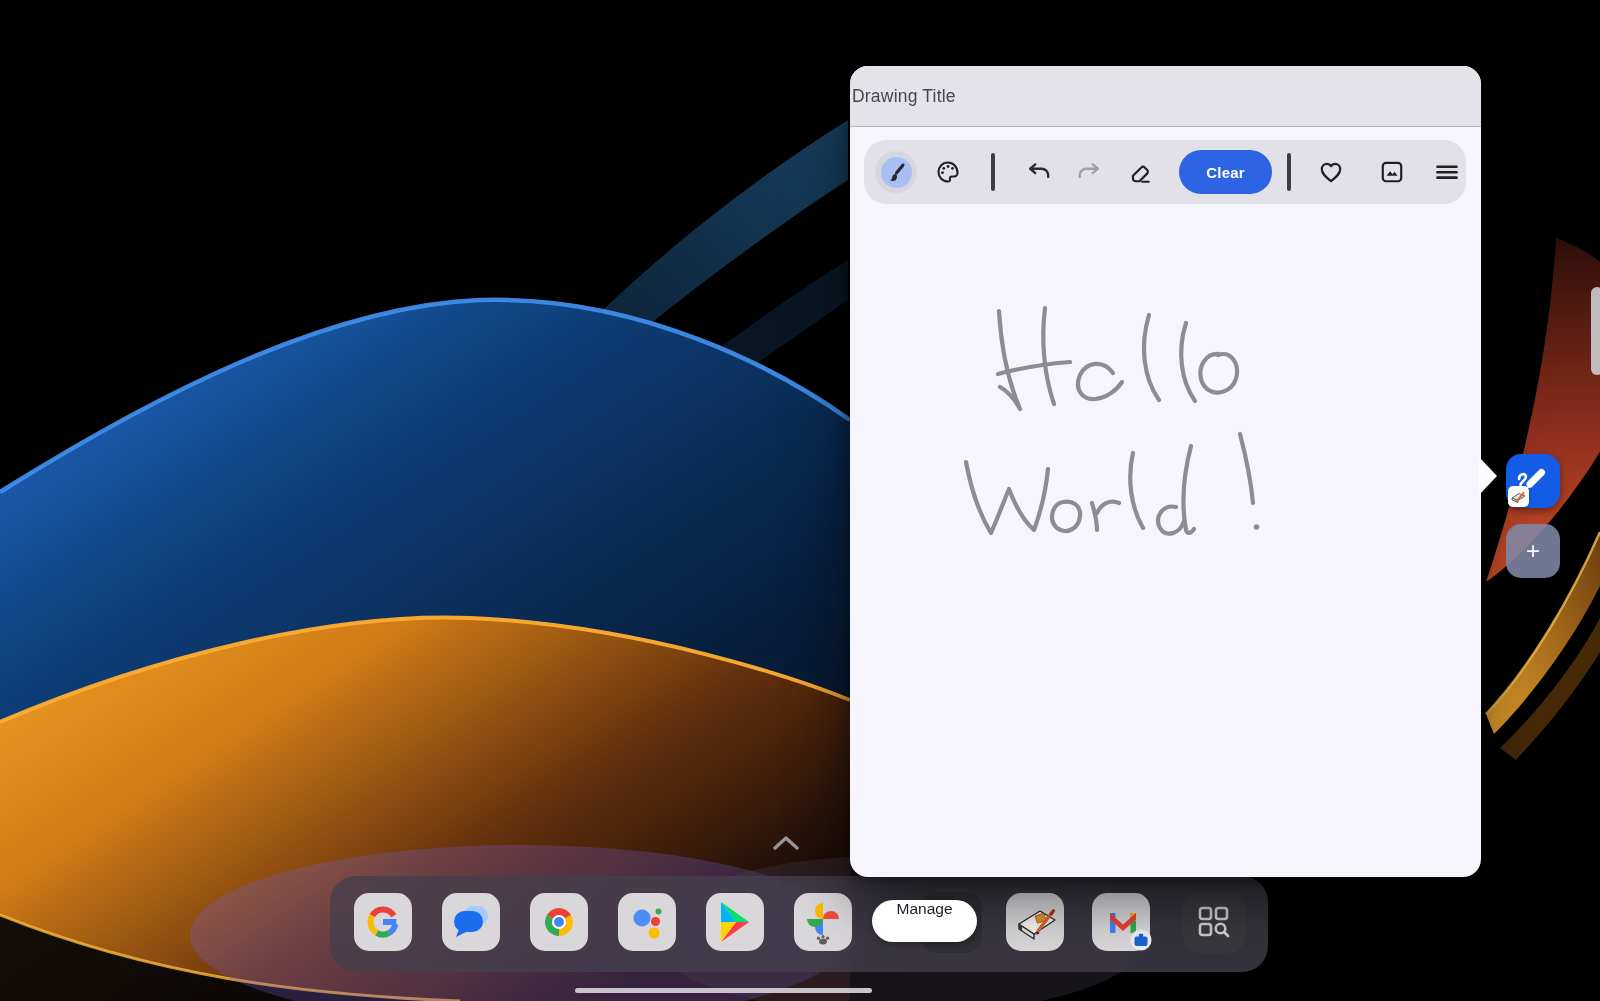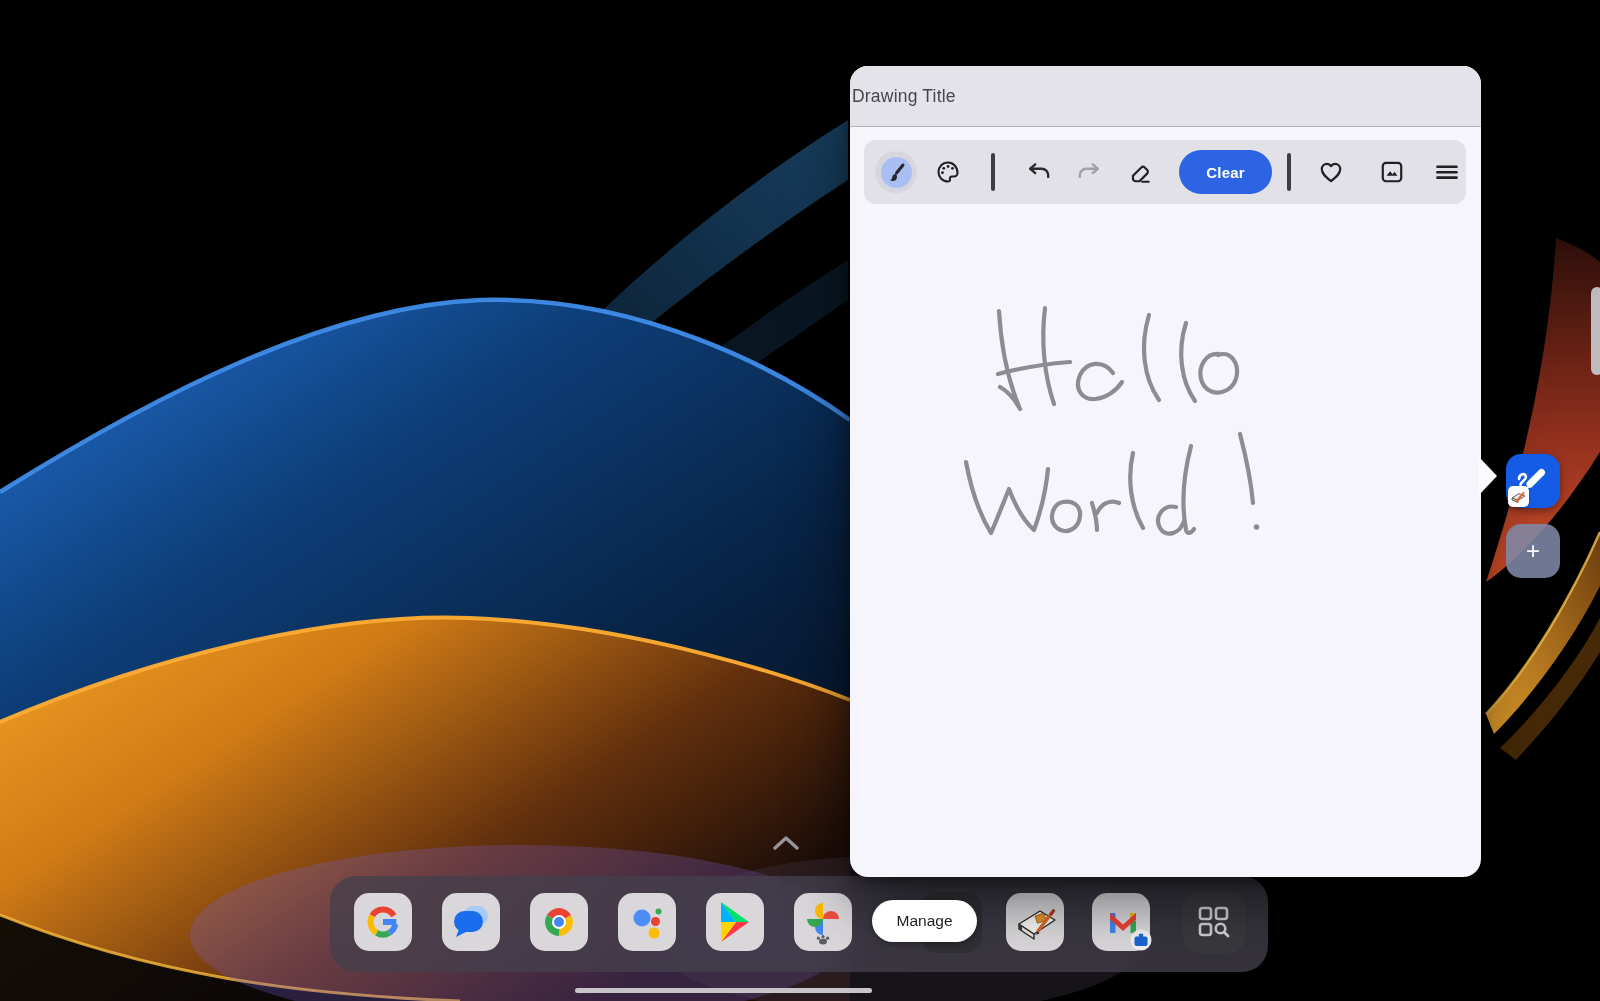--- a/index.html
+++ b/index.html
@@ -22,21 +22,21 @@
   }
   .titlebar{
     position:absolute;left:0;top:0;width:100%;height:61px;
     background:#e5e3ea;border-radius:18px 18px 0 0;
     border-bottom:1.5px solid #b6b4bb;
     display:flex;align-items:center;padding-left:2px;
   }
   .titlebar .title{font-size:17.5px;color:#46464c;letter-spacing:.2px;}
   .toolbar{
     position:absolute;left:14px;top:74px;width:602px;height:64px;
-    background:#e2e1e8;border-radius:12px;
+    background:#e2e1e8;border-radius:22px;
   }
   .tbtn{position:absolute;top:50%;transform:translateY(-50%);width:26px;height:26px;
     display:flex;align-items:center;justify-content:center;cursor:pointer;background:none;border:none;padding:0;}
   .tbtn svg{display:block;}
   .brush-ring{
     position:absolute;left:11px;top:11px;width:42px;height:42px;border-radius:50%;
     background:#d7d6de;display:flex;align-items:center;justify-content:center;cursor:pointer;border:none;padding:0;
   }
   .brush-inner{width:31px;height:31px;border-radius:50%;background:#a9bef2;display:flex;align-items:center;justify-content:center;}
   .tdivider{position:absolute;top:13px;width:3.5px;height:38px;background:#3d3d43;border-radius:2px;}
@@ -55,21 +55,21 @@
   }
   .tile{
     position:absolute;top:17px;width:58px;height:58px;border-radius:15px;background:#d9d7da;
     cursor:pointer;overflow:visible;
   }
   .tile svg{position:absolute;left:0;top:0;}
   .tile.dimmed{background:#302f34;width:61px;height:61px;top:16px;border-radius:16px;}
   .tile.drawer{background:#39383c;width:62px;height:62px;top:15px;border-radius:16px;}
   .manage-pill{
     position:absolute;left:872px;top:900px;width:105px;height:42px;border-radius:21px;
-    background:#fff;display:flex;align-items:center;justify-content:center;
+    background:#fff;display:flex;align-items:flex-start;justify-content:center;
     font-size:15.5px;font-weight:500;color:#1f1f23;cursor:pointer;z-index:5;
     box-shadow:0 2px 6px rgba(0,0,0,.35);
   }
   .gesture-bar{
     position:absolute;left:575px;top:988px;width:297px;height:5px;border-radius:3px;background:#c7c5ca;cursor:pointer;
   }
   .chevron{position:absolute;left:773px;top:836px;cursor:pointer;}
   .scroll-pill{position:absolute;left:1591px;top:287px;width:12px;height:88px;border-radius:6px;background:#c9c9cd;opacity:.92;cursor:pointer;}
   
   .handle-arrow{position:absolute;left:1479px;top:457px;cursor:pointer;}

